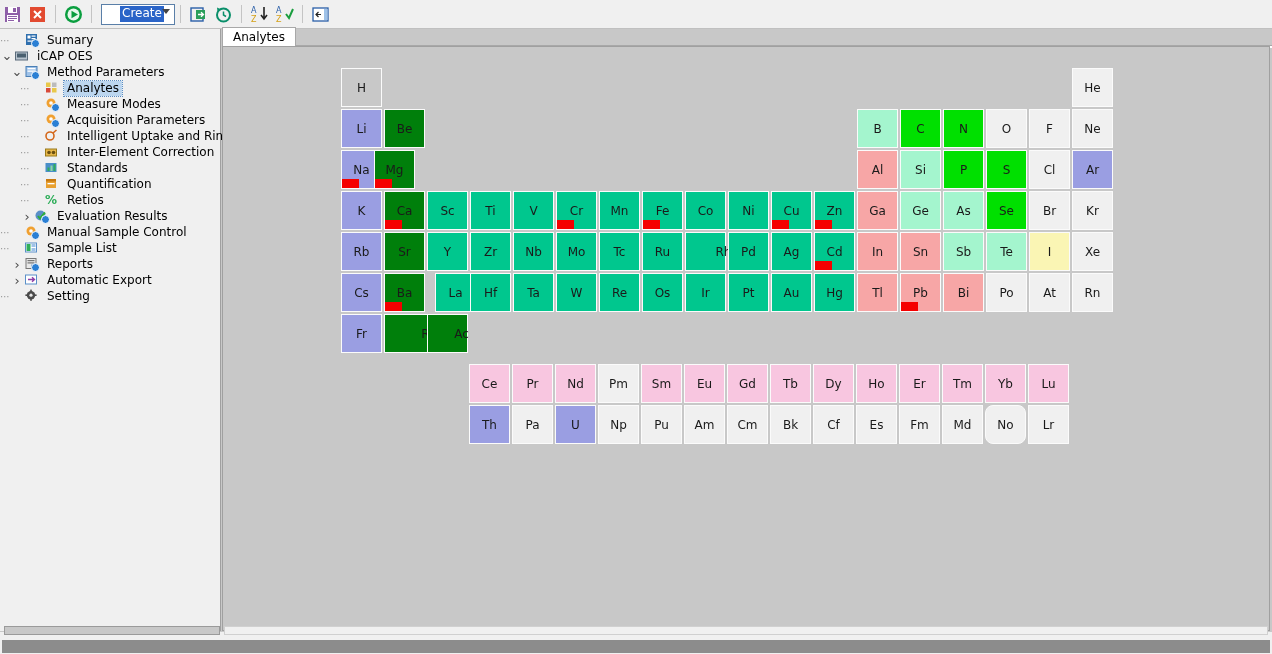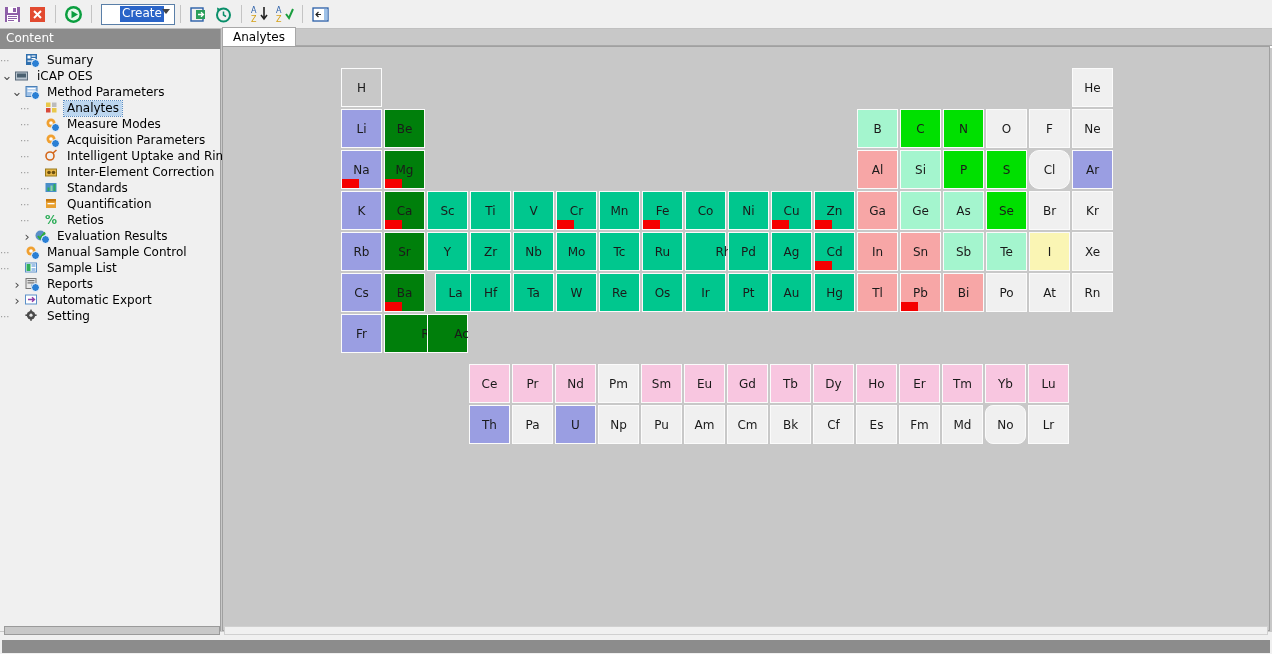--- a/index.html
+++ b/index.html
@@ -192,21 +192,20 @@
   <div class="tb-btn" title="Collapse panel">
     <svg width="17" height="15" viewBox="0 0 17 15">
       <rect x="1" y="1" width="15" height="13" fill="#fff" stroke="#2a5fa8" stroke-width="1.3"></rect>
       <rect x="12" y="2" width="3.5" height="11" fill="#9fc2e8"></rect>
       <path d="M9 7.5 H4 M6.5 5 L4 7.5 L6.5 10" stroke="#222" stroke-width="1.2" fill="none"></path>
     </svg>
   </div>
 </div>
 
 <div id="content-panel">
-  <div id="content-header">Content</div>
   <div id="tree">
       <div class="node">
         <span class="dots">⋯</span>
         <span class="twisty"></span>
         <span class="ico"><svg width="15" height="13" viewBox="0 0 15 13">
             <rect x="2" y="1" width="11" height="11" fill="#2f6fae"></rect>
             <rect x="3.5" y="2.5" width="3" height="3" fill="#fff"></rect>
             <rect x="7.5" y="2.5" width="4" height="1.2" fill="#fff"></rect>
             <rect x="7.5" y="5" width="4" height="1.2" fill="#fff"></rect>
             <rect x="3.5" y="7.5" width="8" height="1.2" fill="#fff"></rect>
@@ -424,37 +423,37 @@
       <div class="cell" style="left: 806px; top: 62px; background: rgb(240, 240, 240);">
         <span class="sym">F</span>
       </div>
       <div class="cell" style="left: 849px; top: 62px; background: rgb(240, 240, 240);">
         <span class="sym">Ne</span>
       </div>
       <div class="cell" style="left: 118px; top: 103px; background: rgb(154, 158, 226);">
         <span class="sym">Na</span>
         <span class="flag" style="background: rgb(245, 0, 0);"></span>
       </div>
-      <div class="cell" style="left: 161px; top: 103px; background: rgb(0, 127, 11);">
+      <div class="cell" style="left: 151px; top: 103px; background: rgb(0, 127, 11);">
         <span class="sym">Mg</span>
         <span class="flag" style="background: rgb(245, 0, 0);"></span>
       </div>
       <div class="cell" style="left: 634px; top: 103px; background: rgb(247, 166, 166);">
         <span class="sym">Al</span>
       </div>
       <div class="cell" style="left: 677px; top: 103px; background: rgb(164, 245, 206);">
         <span class="sym">Si</span>
       </div>
       <div class="cell" style="left: 720px; top: 103px; background: rgb(0, 224, 0);">
         <span class="sym">P</span>
       </div>
       <div class="cell" style="left: 763px; top: 103px; background: rgb(0, 224, 0);">
         <span class="sym">S</span>
       </div>
-      <div class="cell" style="left: 806px; top: 103px; background: rgb(240, 240, 240); border-radius: 10px;">
+      <div class="cell" style="left: 806px; top: 103px; background: rgb(240, 240, 240);">
         <span class="sym">Cl</span>
       </div>
       <div class="cell" style="left: 849px; top: 103px; background: rgb(154, 158, 226);">
         <span class="sym">Ar</span>
       </div>
       <div class="cell" style="left: 118px; top: 144px; background: rgb(154, 158, 226);">
         <span class="sym">K</span>
       </div>
       <div class="cell" style="left: 161px; top: 144px; background: rgb(0, 127, 11);">
         <span class="sym">Ca</span>

